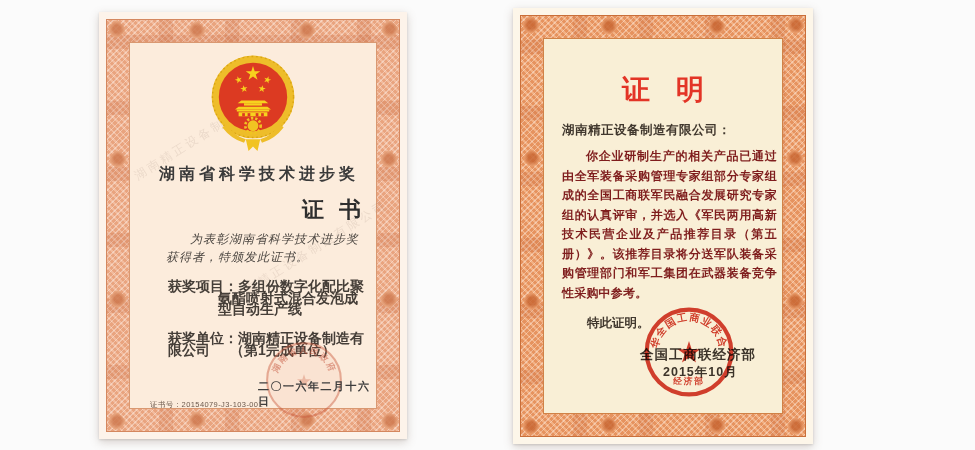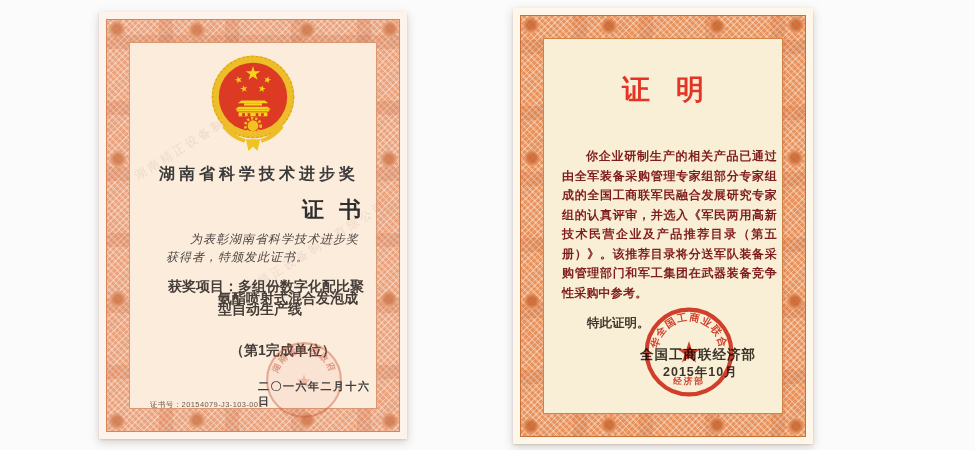--- a/index.html
+++ b/index.html
@@ -135,20 +135,21 @@
         <path d="M20,78 Q30,92 42,95 L40,99 Q26,95 16,82 Z" fill="#eebd2a"></path>
         <path d="M80,78 Q70,92 58,95 L60,99 Q74,95 84,82 Z" fill="#eebd2a"></path>
         <path d="M42,95 L58,95 L55,108 L50,103 L45,108 Z" fill="#f1c322"></path>
       </svg>
 
       <div class="award-title">湖南省科学技术进步奖</div>
       <div class="award-doctype">证书</div>
       <div class="citation">为表彰湖南省科学技术进步奖获得者，特颁发此证书。</div>
 
       <div class="field field-hang f-project"><span>获奖项目：</span><span>多组份数字化配比聚氨酯喷射式混合发泡成型自动生产线</span></div>
+      <div class="field f-winner"><span>获奖单位：</span><span>湖南精正设备制造有限公司</span></div>
       <div class="field f-note">（第1完成单位）</div>
 
       <svg class="seal-faint" viewBox="0 0 100 100">
         <defs>
             <path id="arcL" d="M50,50 m-33,0 a33,33 0 1,1 66,0"></path>
           </defs>
         <circle cx="50" cy="50" r="45" fill="rgba(226,120,92,0.07)" stroke="rgba(201,90,61,0.45)" stroke-width="2.5"></circle>
         <use href="#star" transform="translate(50,52) scale(9)" fill="rgba(201,90,61,0.30)"></use>
         <text font-size="10.5" fill="rgba(195,80,55,0.5)" letter-spacing="2" font-weight="bold">
           <textPath href="#arcL" startOffset="50%" text-anchor="middle">湖南省人民政府</textPath>
@@ -172,20 +173,21 @@
     <div class="orn orn-r" style="left:196px;top:11px"></div>
     <div class="orn orn-r" style="left:88px;bottom:11px"></div>
     <div class="orn orn-r" style="left:196px;bottom:11px"></div>
     <div class="orn orn-r" style="left:11px;top:143px"></div>
     <div class="orn orn-r" style="left:11px;top:286px"></div>
     <div class="orn orn-r" style="right:11px;top:143px"></div>
     <div class="orn orn-r" style="right:11px;top:286px"></div>
 
     <div class="inner inner-right">
       <div class="proof-title">证明</div>
+      <div class="salutation">湖南精正设备制造有限公司：</div>
       <div class="proof-body">你企业研制生产的相关产品已通过由全军装备采购管理专家组部分专家组成的全国工商联军民融合发展研究专家组的认真评审，并选入《军民两用高新技术民营企业及产品推荐目录（第五册）》。该推荐目录将分送军队装备采购管理部门和军工集团在武器装备竞争性采购中参考。</div>
       <div class="closing">特此证明。</div>
       <div class="signature">全国工商联经济部</div>
       <div class="sig-date">2015年10月</div>
 
       <svg class="seal-red" viewBox="0 0 100 100">
         <defs>
           <path id="star2" d="M0,-1 L0.2245,-0.309 L0.951,-0.309 L0.3633,0.118 L0.5878,0.809 L0,0.382 L-0.5878,0.809 L-0.3633,0.118 L-0.951,-0.309 L-0.2245,-0.309 Z"></path>
           <path id="arcR" d="M50,50 m-34,0 a34,34 0 1,1 68,0"></path>
         </defs>

